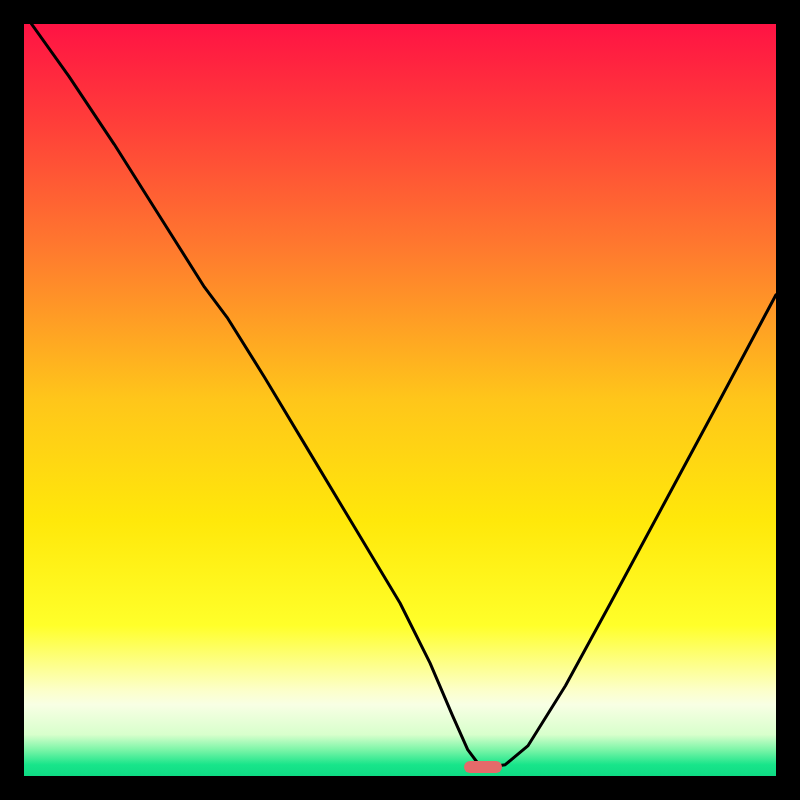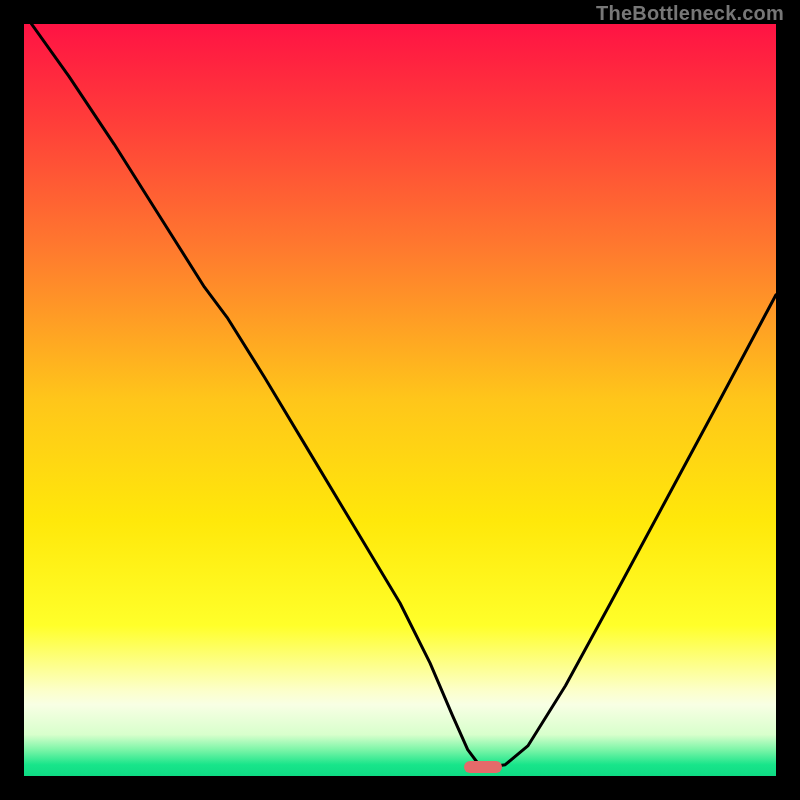--- a/index.html
+++ b/index.html
@@ -45,21 +45,20 @@
   .marker {
     position: absolute;
     background: #e46a6a;
     border-radius: 999px;
   }
 </style>
 </head>
 <body>
 
 <div class="frame">
-  <div class="watermark">TheBottleneck.com</div>
 
   <div class="plot-area">
     <div class="gradient" id="grad" style="background: linear-gradient(rgb(255, 19, 68) 0%, rgb(255, 58, 58) 12%, rgb(255, 122, 46) 30%, rgb(255, 198, 26) 50%, rgb(255, 232, 10) 66%, rgb(255, 255, 42) 80%, rgb(252, 255, 200) 88.5%, rgb(248, 255, 228) 90.5%, rgb(216, 255, 204) 94.5%, rgb(124, 245, 168) 96.5%, rgb(24, 229, 138) 98.5%, rgb(14, 219, 132) 100%);"></div>
     <svg class="curve" id="curve-svg" viewBox="0 0 752 752" preserveAspectRatio="none">
         <path d="M 7.52 0.00 L 45.12 52.64 L 90.24 120.32 L 135.36 191.76 L 180.48 263.20 L 203.04 293.28 L 240.64 353.44 L 285.76 428.64 L 330.88 503.84 L 376.00 579.04 L 406.08 639.20 L 428.64 691.84 L 443.68 725.68 L 454.96 740.72 L 466.24 742.98 L 481.28 740.72 L 503.84 721.92 L 541.44 661.76 L 586.56 579.04 L 639.20 481.28 L 691.84 383.52 L 752.00 270.72" fill="none" stroke="#000" stroke-width="3" stroke-linecap="round" stroke-linejoin="round"></path>
       </svg>
     <div class="marker" id="opt-marker" style="left: 439.92px; top: 736.96px; width: 37.6px; height: 12.032px; background: rgb(228, 106, 106);"></div>
   </div>
 </div>
 

